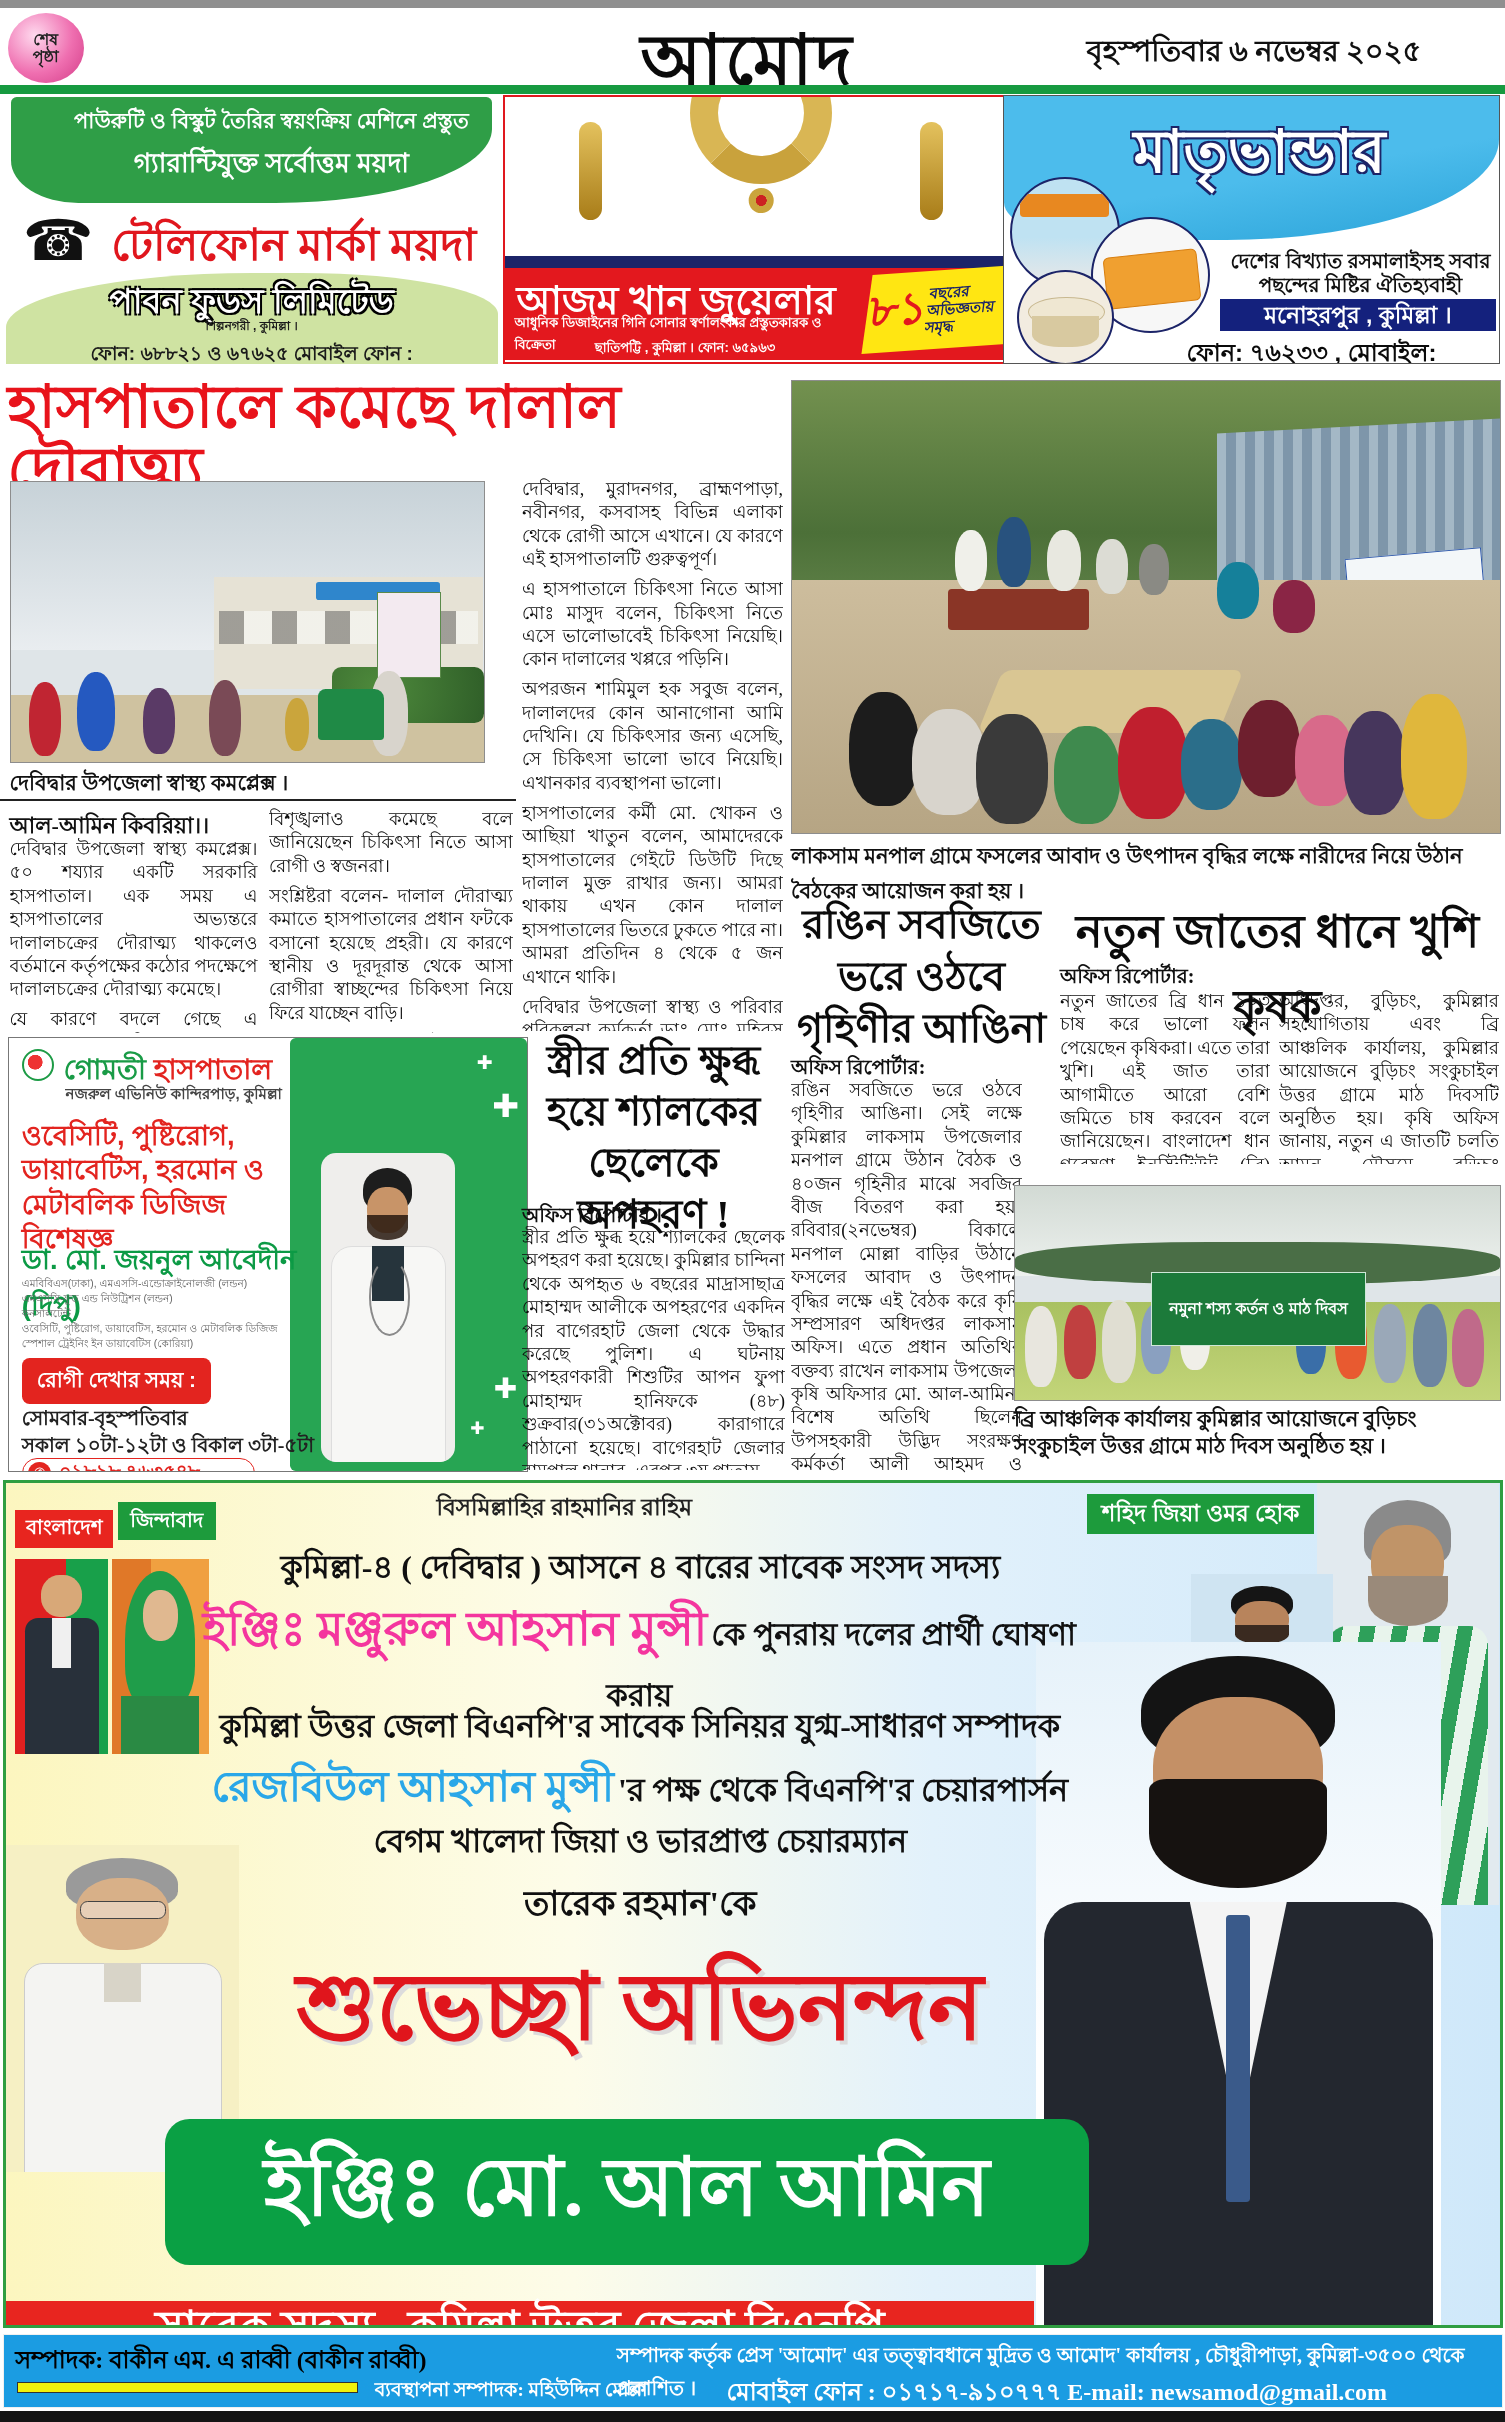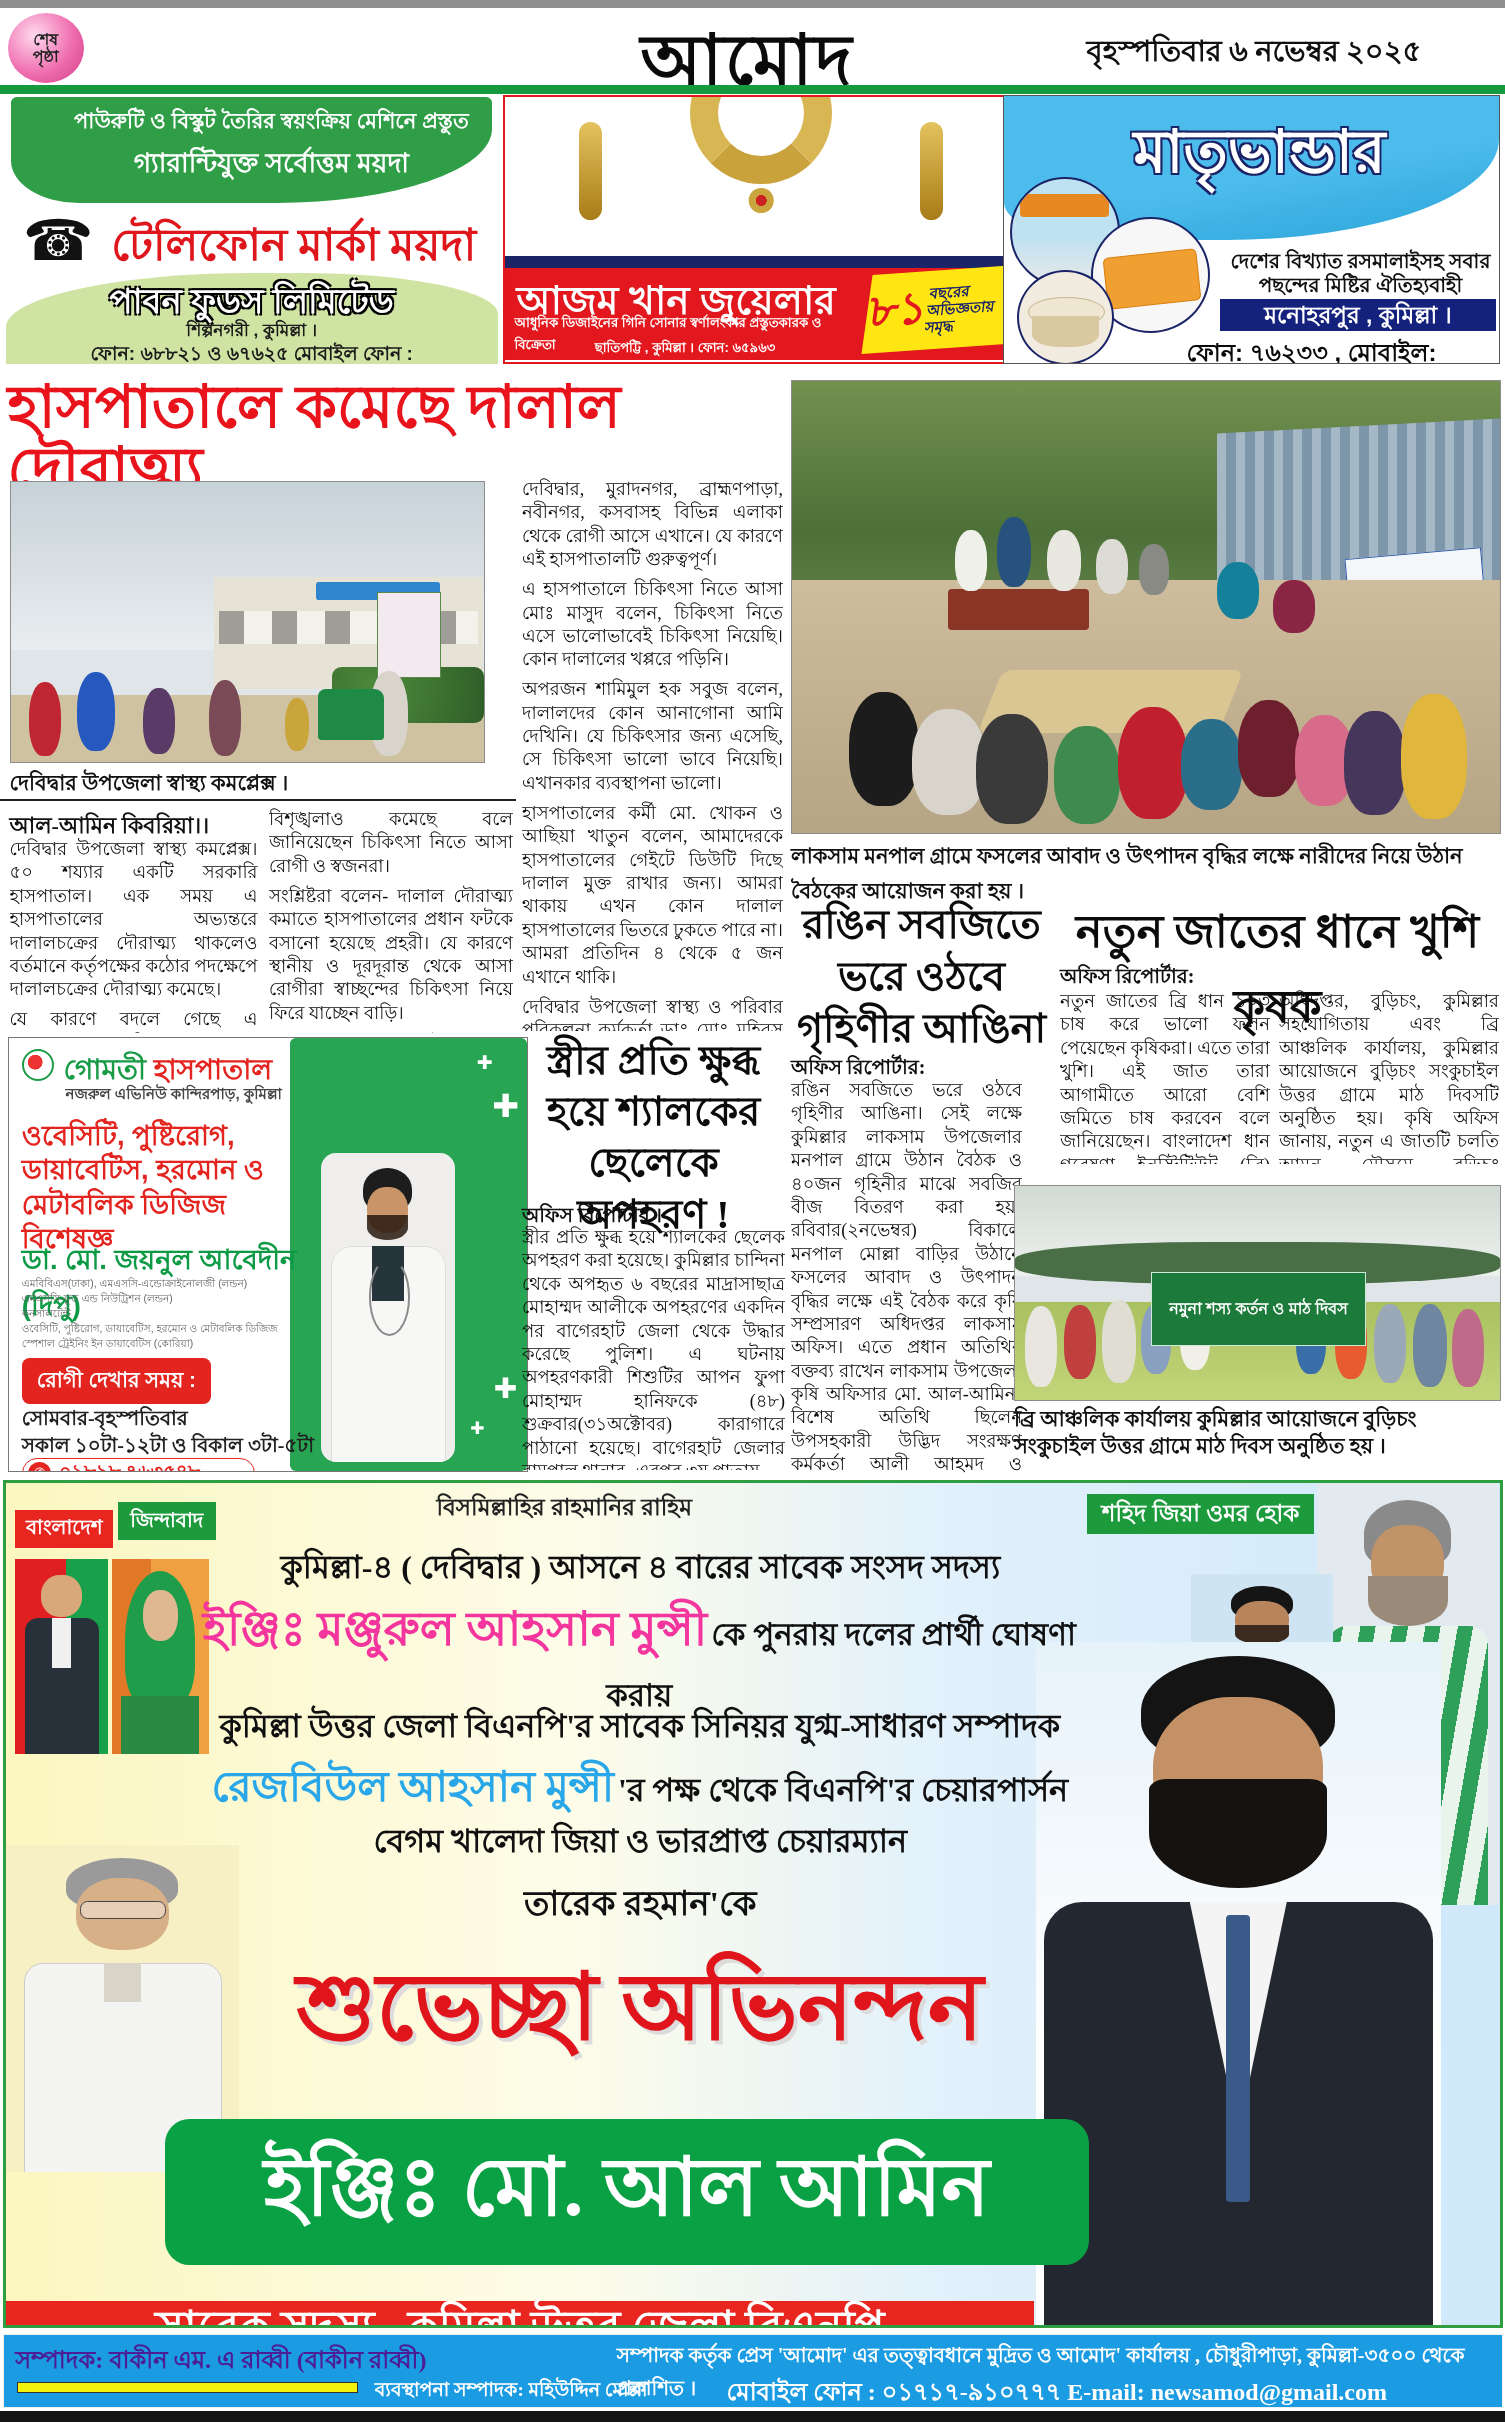--- a/index.html
+++ b/index.html
@@ -34,21 +34,21 @@
 
   <div class="abs" style="left:5.7px;top:97px;width:492px;height:267px;background:#fff;overflow:hidden;">
     <div class="abs" style="left:0;bottom:0;width:100%;height:34%;background:#cfe3a2;border-radius:50% 40% 0 0/60% 45% 0 0;"></div>
     <div class="abs" style="left:5.7px;top:0;width:481px;height:106px;background:#2f9e47;border-radius:5.7px 5.7px 45% 14%/5.7px 5.7px 70% 40%;color:#fff;text-align:center;padding-top:7.6px;box-sizing:border-box;padding-left:39px;">
       <div style="font-size:21px;font-weight:bold;">পাউরুটি ও বিস্কুট  তৈরির স্বয়ংক্রিয় মেশিনে প্রস্তুত</div>
       <div style="font-size:26.5px;font-weight:900;margin-top:3.8px;">গ্যারান্টিযুক্ত সর্বোত্তম ময়দা</div>
     </div>
     <div class="abs" style="left:17px;top:110px;font-size:57px;color:#111;">☎</div>
     <div class="abs center" style="left:91px;top:115px;width:394px;font-size:44px;font-weight:900;color:#e0161d;font-family:'Liberation Serif','DejaVu Serif',serif;">টেলিফোন মার্কা ময়দা</div>
     <div class="abs center outline-white" style="left:38px;top:178px;width:416px;font-size:34px;font-weight:900;">পাবন ফুডস লিমিটেড</div>
-    <div class="abs center" style="left:104px;top:220px;width:284px;font-size:17px;font-weight:bold;color:#1a1a1a;">শিল্পনগরী , কুমিল্লা ।</div>
+    <div class="abs center" style="left:104px;top:220px;width:284px;font-size:12px;font-weight:bold;color:#1a1a1a;">শিল্পনগরী , কুমিল্লা ।</div>
     <div class="abs center" style="left:19px;top:242px;width:454px;font-size:19px;font-weight:bold;color:#1a1a1a;">ফোন: ৬৮৮২১ ও ৬৭৬২৫ মোবাইল ফোন : ০১৭১১-৮৪৬০২৩</div>
   </div>
 
   <div class="abs" style="left:503px;top:95px;width:516px;height:269px;border:2.8px solid #e0181e;box-sizing:border-box;background:#fff;overflow:hidden;">
     <div class="abs" style="left:50%;top:13.2px;transform:translateX(-50%);width:142px;height:142px;border:28px solid #c9a23c;border-top-color:transparent;border-left-color:#d9b654;border-right-color:#d9b654;border-radius:50%;margin-top:-68px;box-sizing:border-box;"></div>
     <div class="abs" style="left:50%;top:91px;transform:translateX(-50%);width:24.6px;height:24.6px;border-radius:50%;background:radial-gradient(circle,#c22 30%,#caa43c 32%);"></div>
     <div class="abs" style="left:74px;top:24.6px;width:23px;height:98px;border-radius:11.4px;background:linear-gradient(#e4c25e,#a87c18);"></div>
     <div class="abs" style="right:74px;top:24.6px;width:23px;height:98px;border-radius:11.4px;background:linear-gradient(#e4c25e,#a87c18);"></div>
     <div class="abs" style="left:0;top:159px;width:100%;height:12.3px;background:#1c2468;"></div>
     <div class="abs" style="left:0;top:171px;width:100%;height:92px;background:#e3181e;">
@@ -288,21 +288,21 @@
 
     <div class="abs" style="left:159px;top:636px;width:924px;height:146px;background:#0aa044;border-radius:24.6px;display:flex;align-items:center;justify-content:center;">
       <span style="font-size:81px;font-weight:900;color:#fff;font-family:'Liberation Serif','DejaVu Serif',serif;">ইঞ্জিঃ মো. আল আমিন</span>
     </div>
     <div class="abs" style="left:0;top:818px;width:1028px;height:59px;background:#e8251f;display:flex;align-items:center;justify-content:center;">
       <span style="font-size:44px;font-weight:900;color:#fff;font-family:'Liberation Serif','DejaVu Serif',serif;">সাবেক সদস্য , কুমিল্লা উত্তর জেলা বিএনপি</span>
     </div>
   </div>
 
   <div class="abs" style="left:2.8px;top:2334px;width:1500px;height:74px;background:#1b9ce2;border:1.9px solid #f0f0f0;box-sizing:border-box;overflow:hidden;">
-    <div class="abs serif" style="left:11.4px;top:5.7px;font-size:24px;font-weight:bold;color:#4c1d95;">সম্পাদক: বাকীন এম. এ রাব্বী (বাকীন রাব্বী)</div>
+    <div class="abs serif" style="left:11.4px;top:5.7px;font-size:24px;font-weight:bold;color:#000000;">সম্পাদক: বাকীন এম. এ রাব্বী (বাকীন রাব্বী)</div>
     <div class="abs" style="left:13.2px;top:47px;width:341px;height:11.4px;background:#f2f20c;border:0.9px solid #333;box-sizing:border-box;"></div>
     <div class="abs serif" style="left:371px;top:40px;font-size:19px;font-weight:bold;color:#fff;">ব্যবস্থাপনা সম্পাদক: মহিউদ্দিন মোল্লা</div>
     <div class="abs serif" style="left:613px;top:4.7px;width:880px;font-size:20px;font-weight:bold;color:#fff;">সম্পাদক কর্তৃক প্রেস 'আমোদ' এর তত্ত্বাবধানে মুদ্রিত ও আমোদ' কার্যালয় , চৌধুরীপাড়া, কুমিল্লা-৩৫০০ থেকে প্রকাশিত ।</div>
     <div class="abs serif" style="left:613px;top:38px;width:880px;font-size:24px;font-weight:bold;color:#fff;text-align:center;">মোবাইল ফোন : ০১৭১৭-৯১০৭৭৭  E-mail: newsamod@gmail.com</div>
   </div>
   <div class="abs" style="left:0;top:2411px;width:1506px;height:11.4px;background:#141414;"></div>
 
 </div>
 
 

